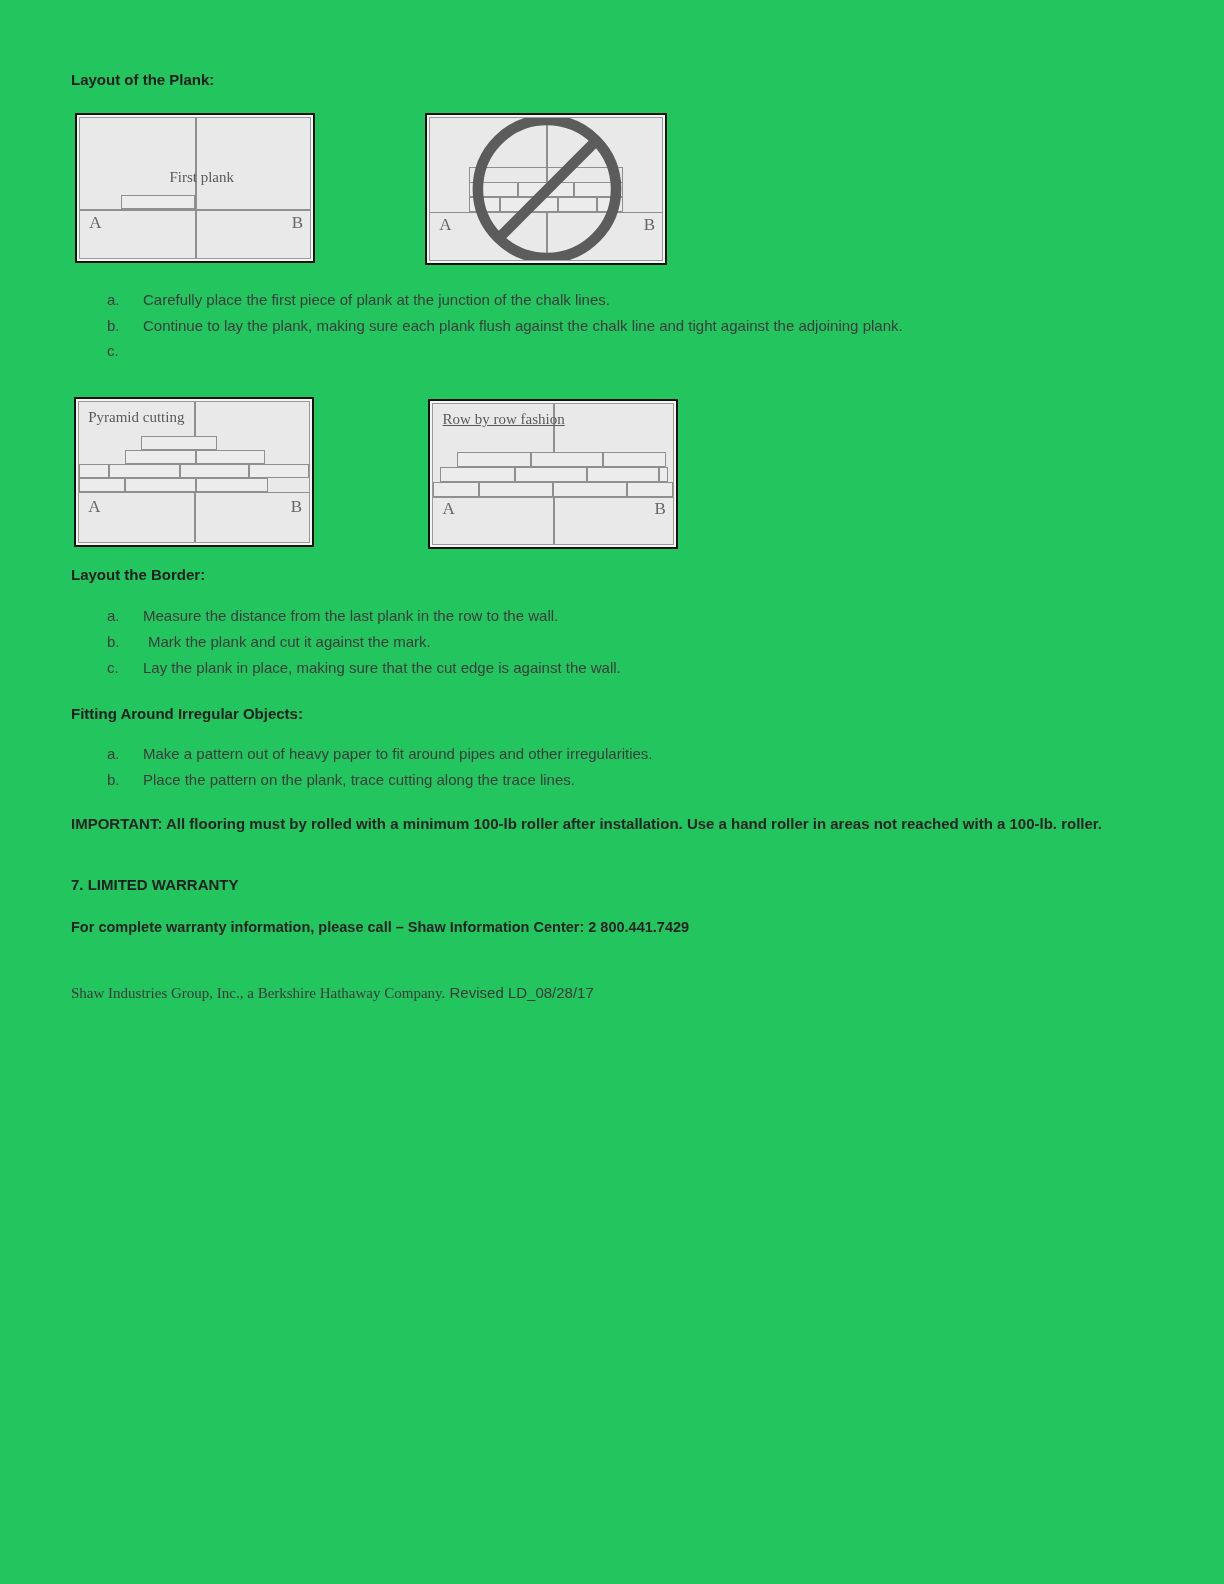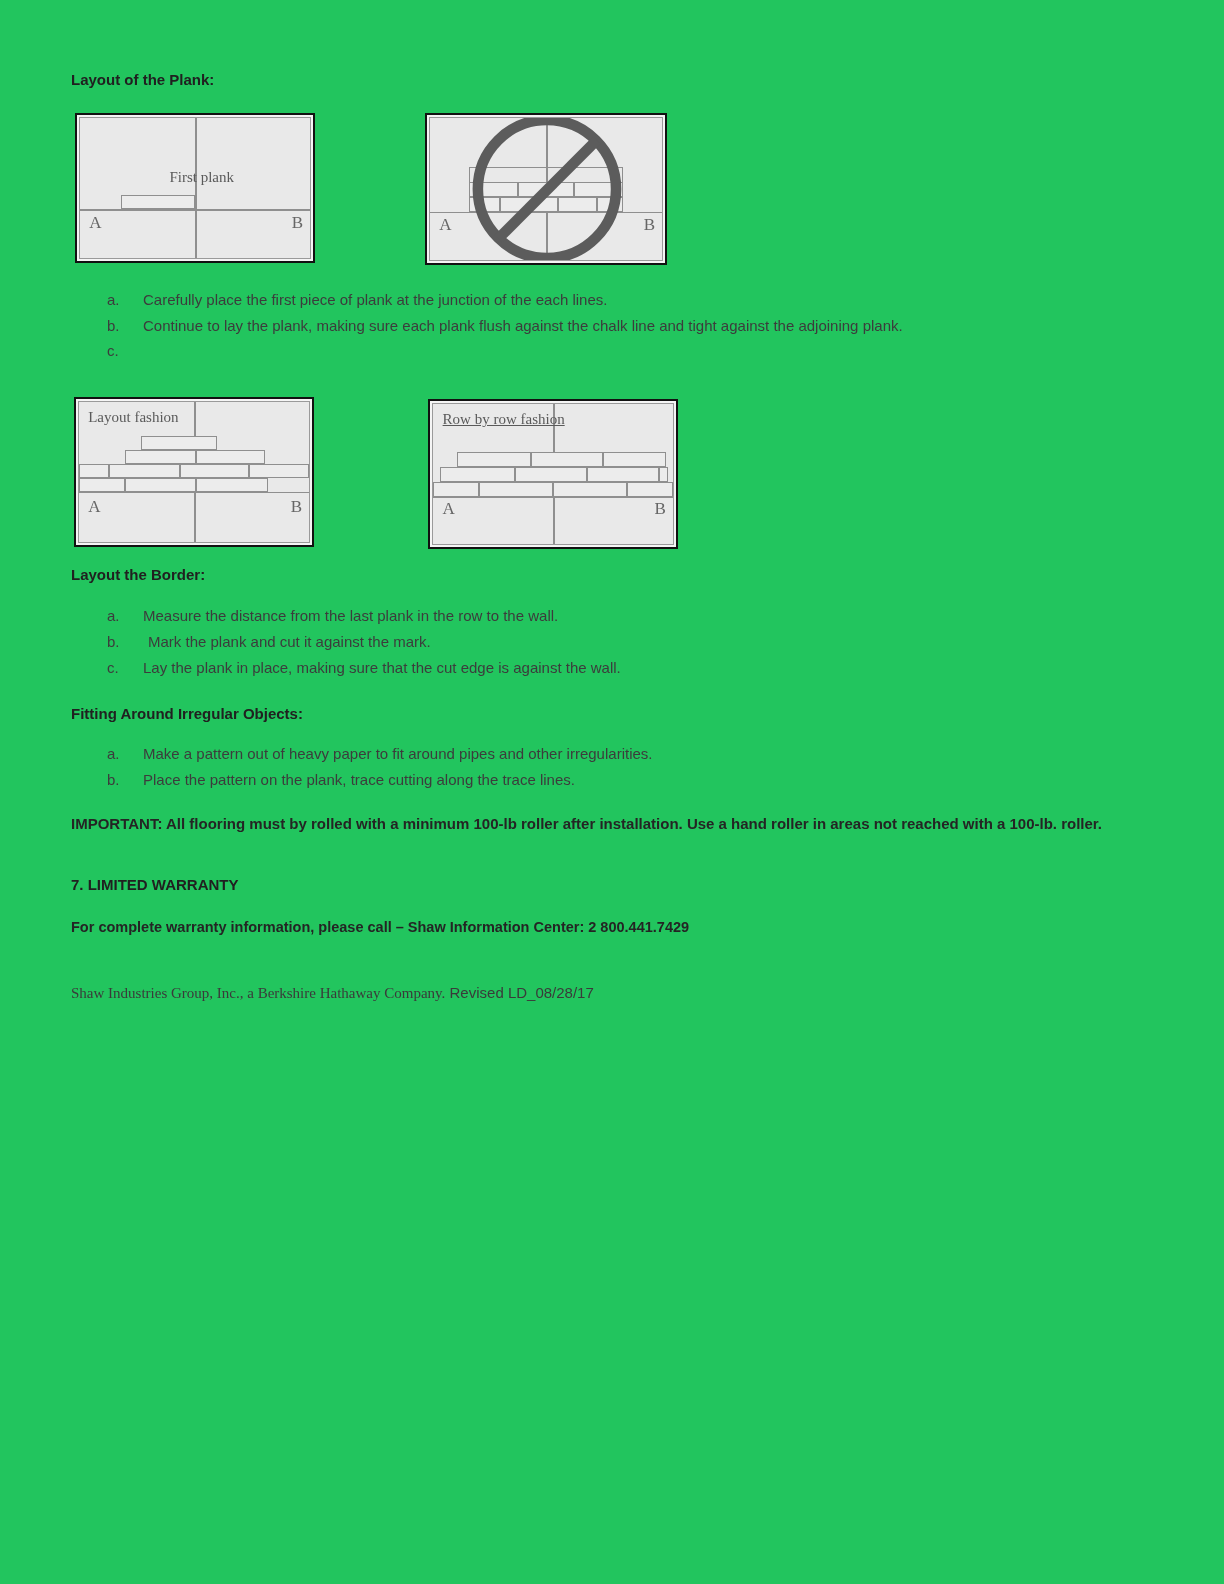--- a/index.html
+++ b/index.html
@@ -112,37 +112,37 @@
           <circle cx="120" cy="74" r="72" fill="none" stroke="#5c5c5c" stroke-width="11"></circle>
           <line x1="172" y1="23" x2="69" y2="126" stroke="#5c5c5c" stroke-width="11"></line>
         </svg>
       </div>
     </div>
   </div>
 
   <div class="abs steps" style="left:71px; top:287px;">
     <div class="step">
       <span class="lbl">a.</span>
-      <span>Carefully place the first piece of plank at the junction of the each lines.</span>
+      <span>Carefully place the first piece of plank at the junction of the chalk lines.</span>
     </div>
     <div class="step">
       <span class="lbl">b.</span>
       <span>Continue to lay the plank, making sure each plank flush against the chalk line and tight against the adjoining plank.</span>
     </div>
     <div class="step justify">
       <span class="lbl">c.</span>
     </div>
   </div>
 
   <div class="diagram" style="left:74px; top:397px; width:240px; height:150px;">
     <div class="diagram-frame">
       <div class="diagram-inner">
         <div class="vline"></div>
         <div class="hline" style="top:64%;"></div>
-        <div class="diagram-caption" style="left:4%; top:5%;">Layout fashion</div>
+        <div class="diagram-caption" style="left:4%; top:5%;">Pyramid cutting</div>
 
         <div class="pk" style="left:27%; width:33%; top:calc(64% - 56px);"></div>
 
         <div class="pk" style="left:20%; width:31%; top:calc(64% - 42px);"></div>
         <div class="pk" style="left:51%; width:30%; top:calc(64% - 42px);"></div>
 
         <div class="pk" style="left:0; width:13%; top:calc(64% - 28px);"></div>
         <div class="pk" style="left:13%; width:31%; top:calc(64% - 28px);"></div>
         <div class="pk" style="left:44%; width:30%; top:calc(64% - 28px);"></div>
         <div class="pk" style="left:74%; width:26%; top:calc(64% - 28px);"></div>

